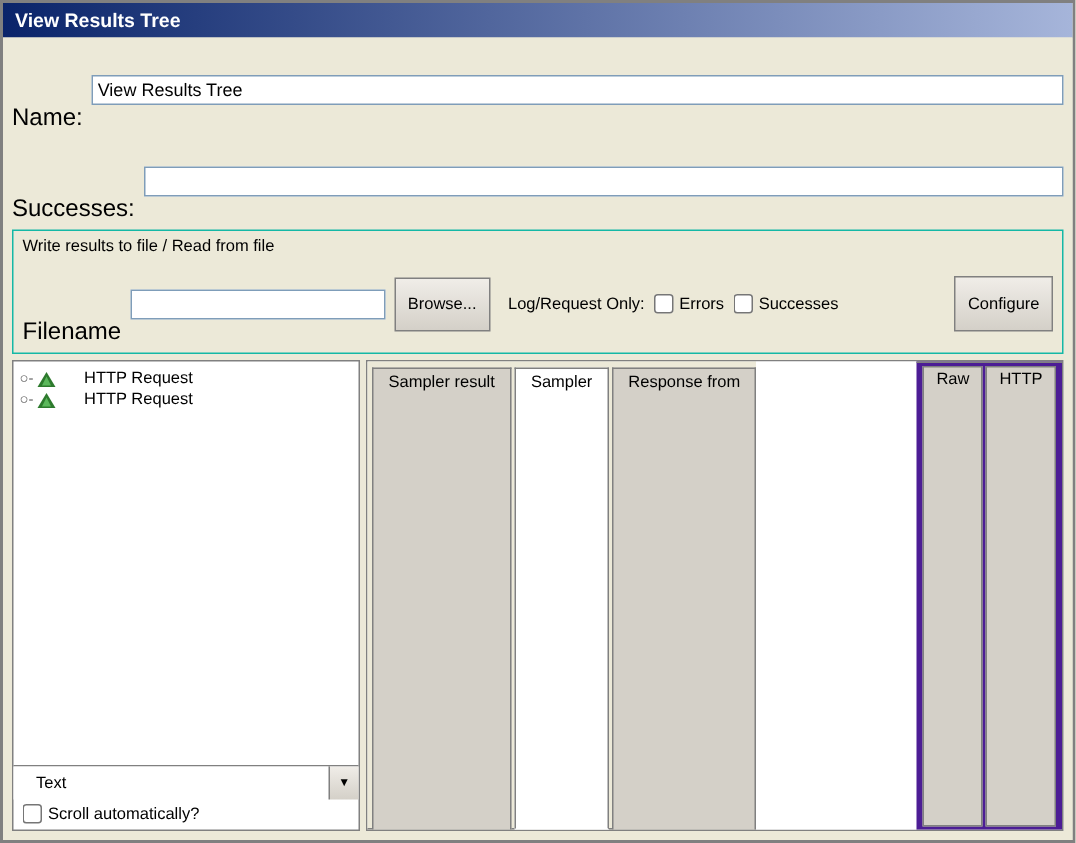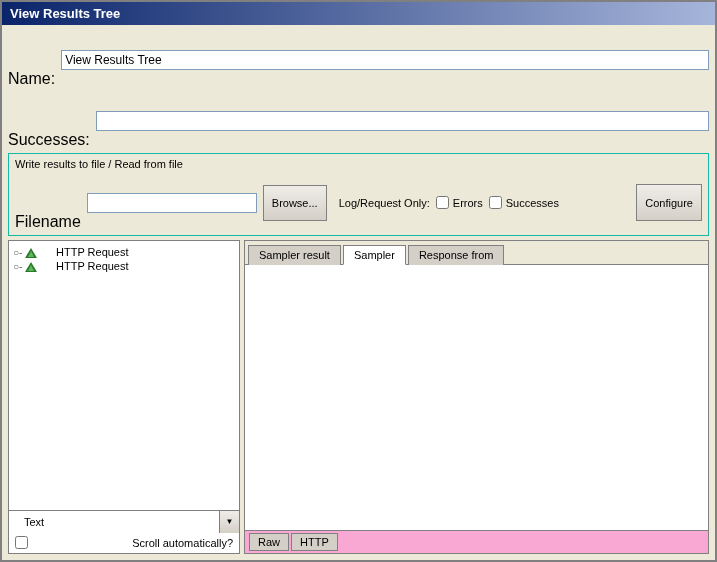--- a/index.html
+++ b/index.html
@@ -166,26 +166,25 @@
       align-items: center;
       justify-content: center;
       font-size: 8px;
     }
     .scroll-auto-row {
       display: flex;
       align-items: center;
       gap: 4px;
       padding: 4px 6px;
       font-size: 11px;
-      justify-content: space-between;
     }
     .right-panel {
       flex: 1;
       display: flex;
-      flex-direction: column;
+      flex-direction: row;
       border: 1px solid #808080;
       background: white;
       min-width: 0;
       text-align: right;
     }
     .tabs-row {
       display: flex;
       background: #ece9d8;
       border-bottom: 1px solid #808080;
       padding-top: 3px;
@@ -211,21 +210,21 @@
       flex: 1;
       padding: 4px;
       overflow: auto;
       background: white;
     }
     .bottom-tabs-row {
       display: flex;
       border-top: 1px solid #808080;
       padding: 2px 4px;
       gap: 2px;
-      background: #f9a8d4;
+      background: #4c1d95;
     }
     .bottom-tab {
       padding: 2px 8px;
       border: 1px solid #808080;
       background: #d4d0c8;
       cursor: pointer;
       font-size: 11px;
     }
   </style>
 </head>

